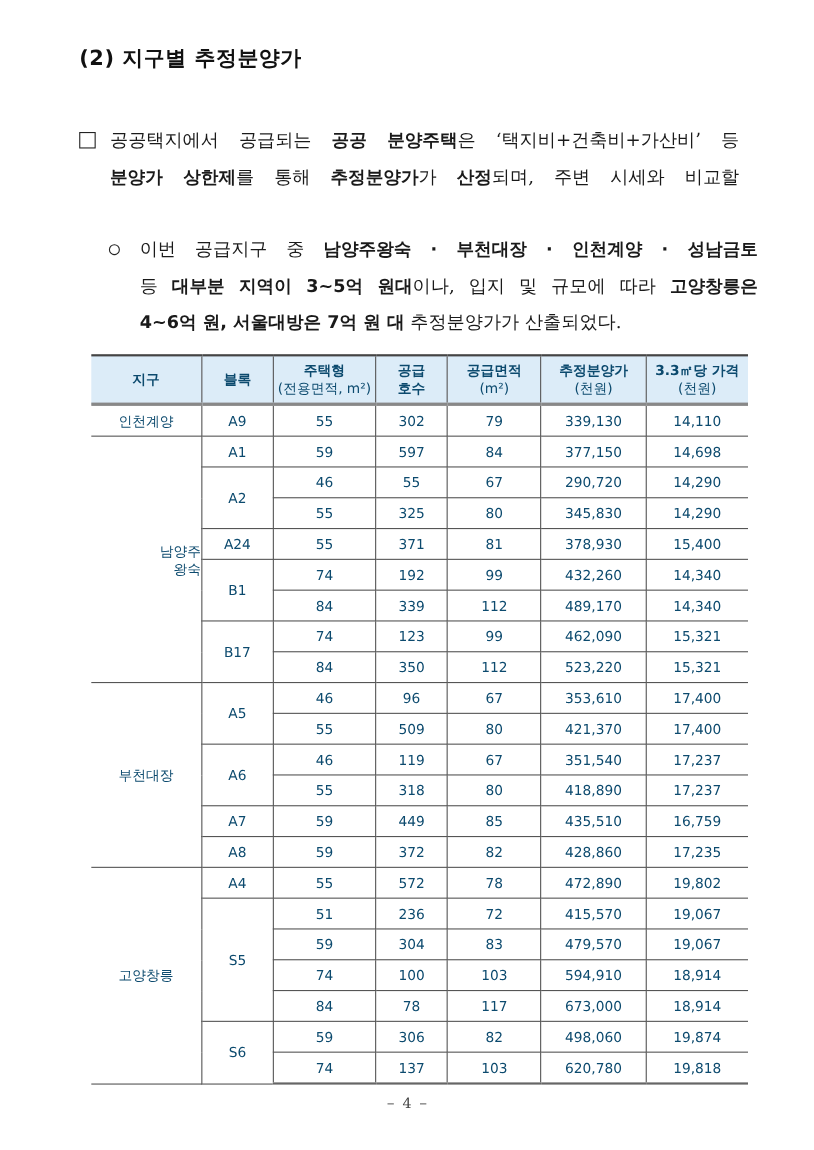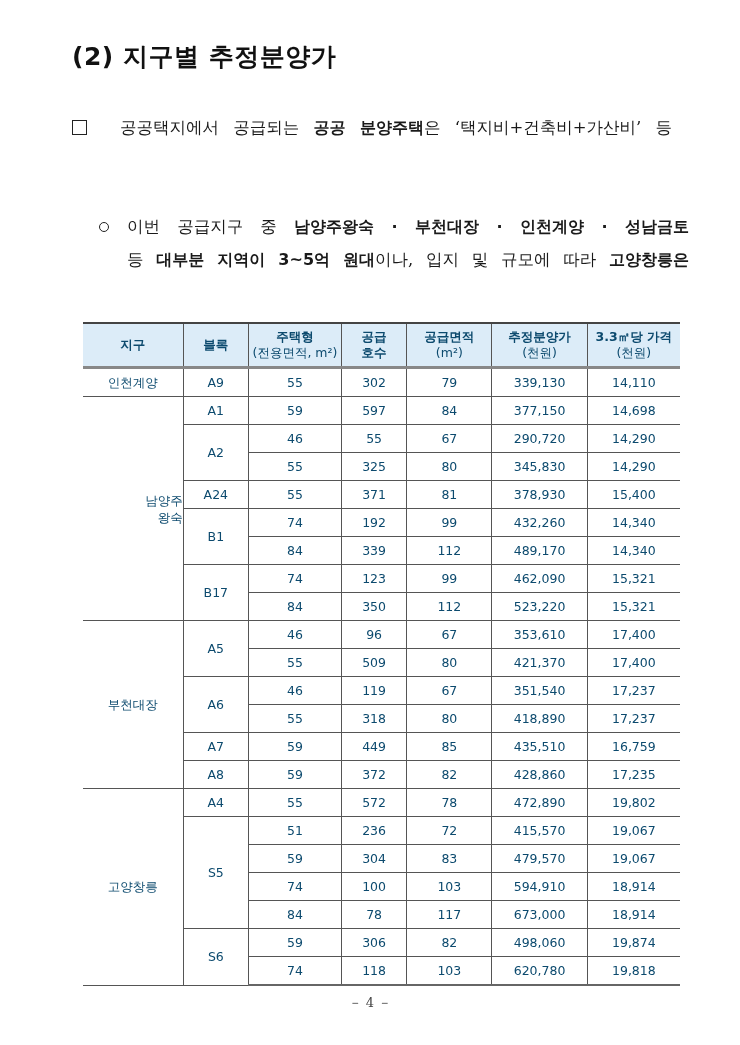--- a/index.html
+++ b/index.html
@@ -1,26 +1,26 @@
 <!DOCTYPE html>
 <html><head>
 <meta charset="utf-8">
 <style>
   html, body { margin:0; padding:0; background:#ffffff; }
   body { width:740px; height:1045px; position:relative; overflow:hidden;
          font-family:"DejaVu Sans", "Liberation Sans", sans-serif; color:#111; }
-  .title { position:absolute; left:72px; top:40px; font-size:25px; font-weight:bold; letter-spacing:0.5px; }
+  .title { position:absolute; left:72px; top:40px; font-size:19px; font-weight:bold; letter-spacing:0.5px; }
   .para { position:absolute; font-size:16.5px; line-height:33px; color:#1a1a1a;
           font-family:"DejaVu Serif", "Liberation Serif", serif; }
   .para b { font-family:"DejaVu Sans", "Liberation Sans", sans-serif; font-weight:bold; font-size:16px; }
   .p1 { left:72px; top:111px; width:600px; }
   .p2 { left:99px; top:210px; width:590px; }
   .marker { position:absolute; left:0; top:0; }
   .line { display:block; white-space:nowrap; }
-  .p1 .line { padding-left:28px; text-align:justify; text-align-last:justify;margin-left:20px; }
+  .p1 .line { padding-left:28px; text-align:justify; text-align-last:justify; }
   .p1 .line.last { text-align-last:left; }
   .p2 .line { padding-left:28px; text-align-last:justify; }
   .p2 .line.last { text-align-last:left; }
   .box { display:inline-block; width:13px; height:13px; border:1.3px solid #222; margin-top:9px; }
   .circ { display:inline-block; width:8px; height:8px; border:1.3px solid #222; border-radius:50%; margin-top:12px; }
 
   table { position:absolute; left:83px; top:322px; width:597px; border-collapse:collapse;
           font-family:"DejaVu Sans", "Liberation Sans", sans-serif; font-size:12.5px; color:#0c4a6e; }
   th, td { border:1px solid #555; text-align:center; padding:0; }
   table tr > *:first-child { border-left:none; }
@@ -35,28 +35,30 @@
 </style>
 </head>
 <body>
 
 <div class="title">(2) 지구별 추정분양가</div>
 
 <div class="para p1">
   <span class="marker"><span class="box"></span></span>
   <div class="lines">
       <span class="line"><span>공공택지에서 공급되는 </span><b>공공 분양주택</b><span>은 ‘택지비+건축비+가산비’ 등</span></span>
+      <span class="line"><b>분양가 상한제</b><span>를 통해 </span><b>추정분양가</b><span>가 </span><b>산정</b><span>되며, 주변 시세와 비교할</span></span>
     </div>
 </div>
 
 <div class="para p2">
   <span class="marker"><span class="circ"></span></span>
   <div class="lines">
       <span class="line"><span>이번 공급지구 중 </span><b>남양주왕숙 · 부천대장 · 인천계양 · 성남금토</b></span>
       <span class="line"><span>등 </span><b>대부분 지역이 3~5억 원대</b><span>이나, 입지 및 규모에 따라 </span><b>고양창릉은</b></span>
+      <span class="line last"><b>4~6억 원, 서울대방은 7억 원 대</b><span> 추정분양가가 산출되었다.</span></span>
     </div>
 </div>
 
 <table>
   <thead>
       <tr>
         <th style="width: 101px;">
           <span style="display: block;">지구</span>
         </th>
         <th style="width: 65px;">
@@ -245,21 +247,21 @@
       <tr>
         <td rowspan="2">S6</td>
         <td>59</td>
         <td>306</td>
         <td>82</td>
         <td>498,060</td>
         <td>19,874</td>
       </tr>
       <tr>
         <td>74</td>
-        <td>118</td>
+        <td>137</td>
         <td>103</td>
         <td>620,780</td>
         <td>19,818</td>
       </tr>
     </tbody>
 </table>
 
 <div class="page">－ 4 －</div>
 
 </body></html>

